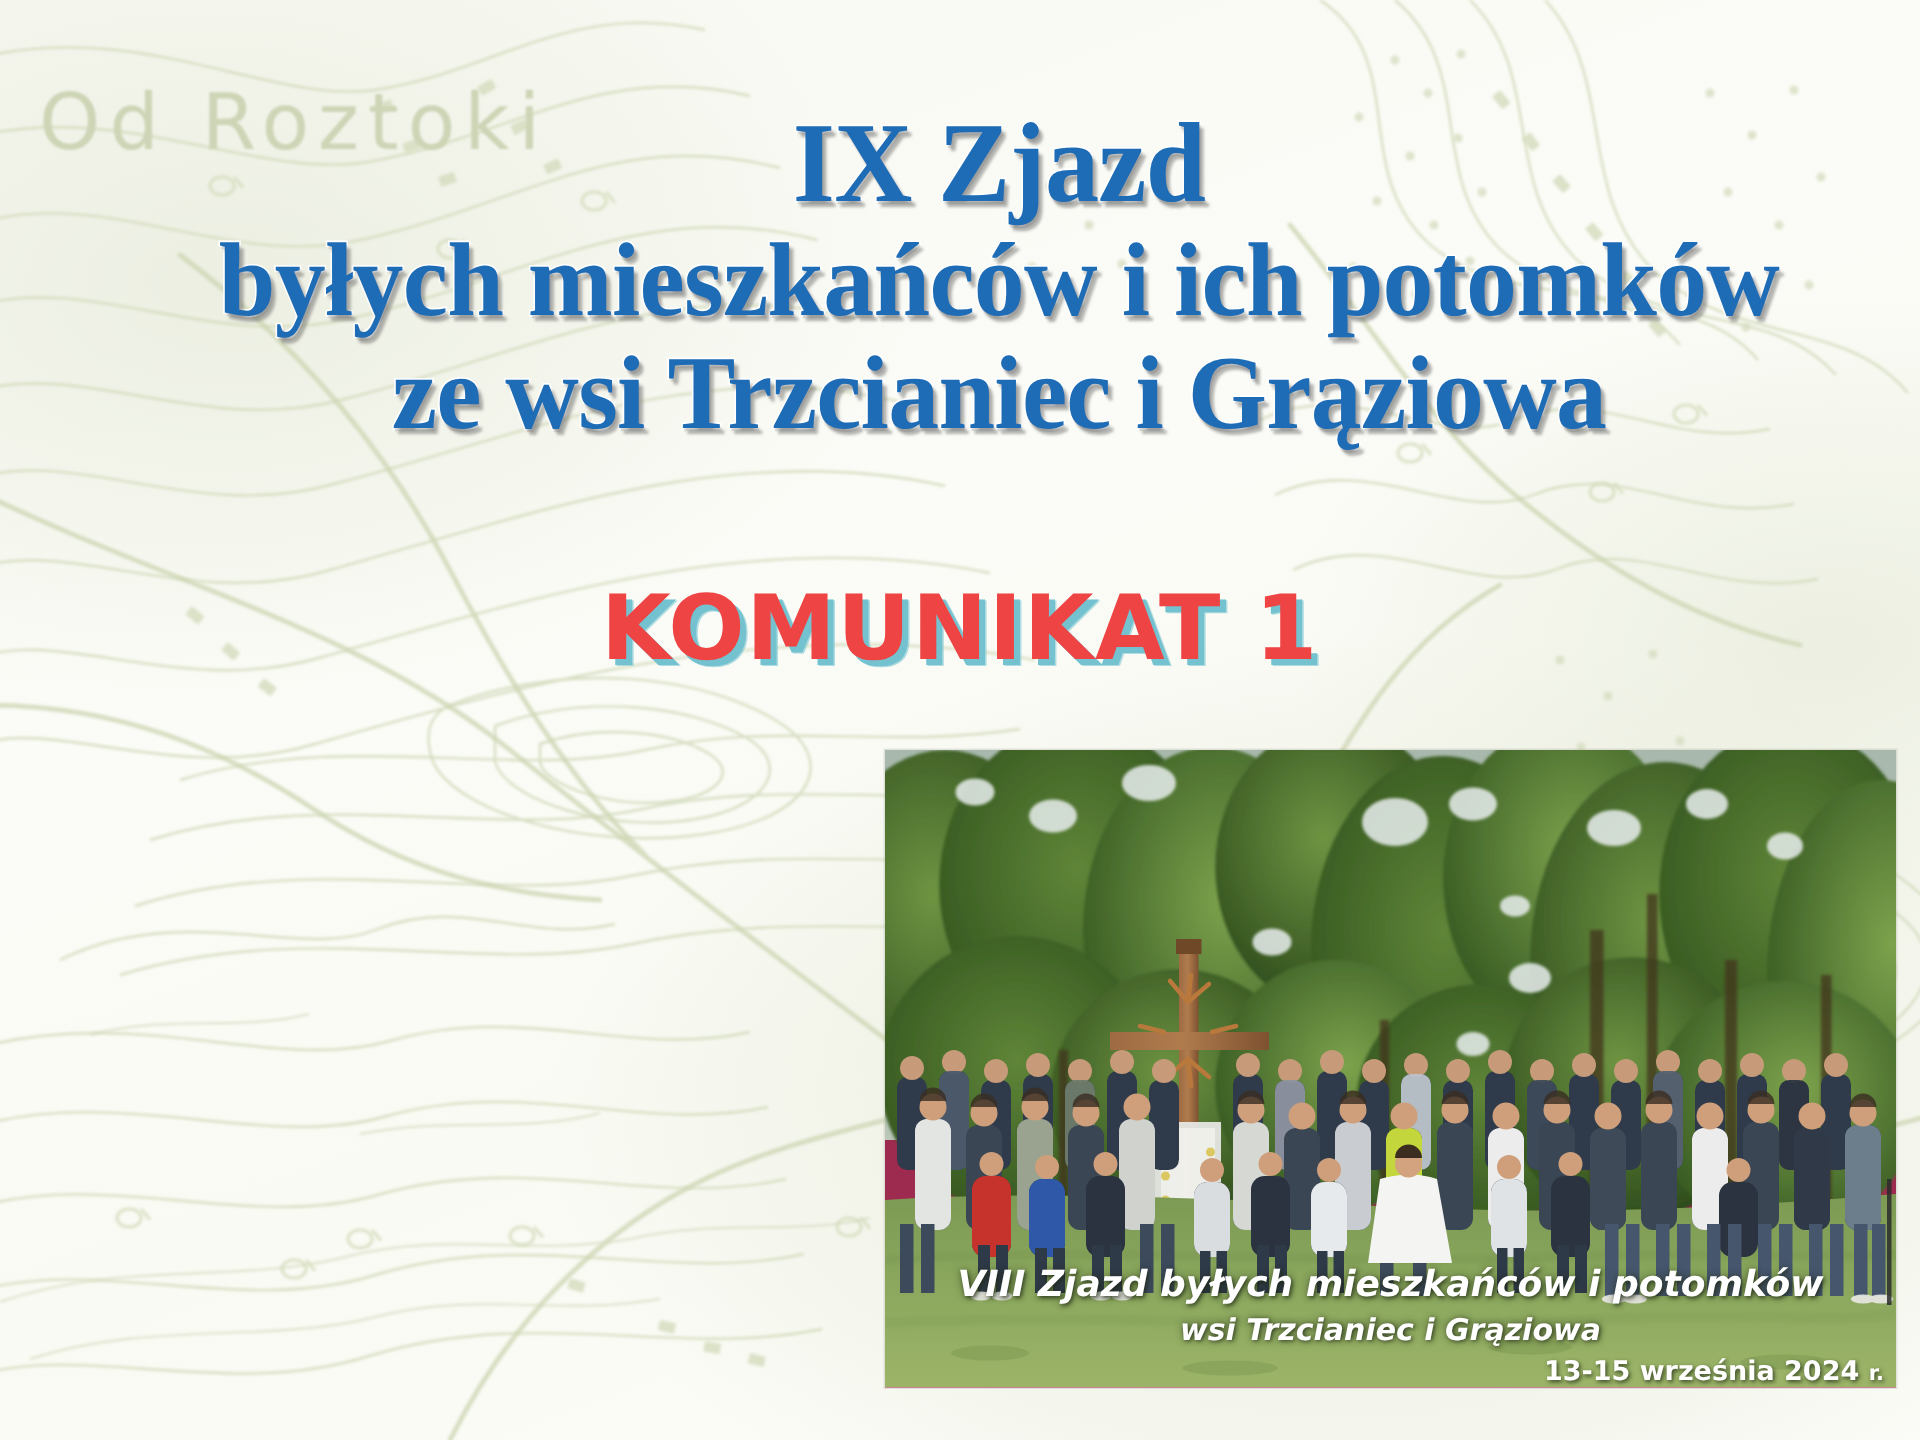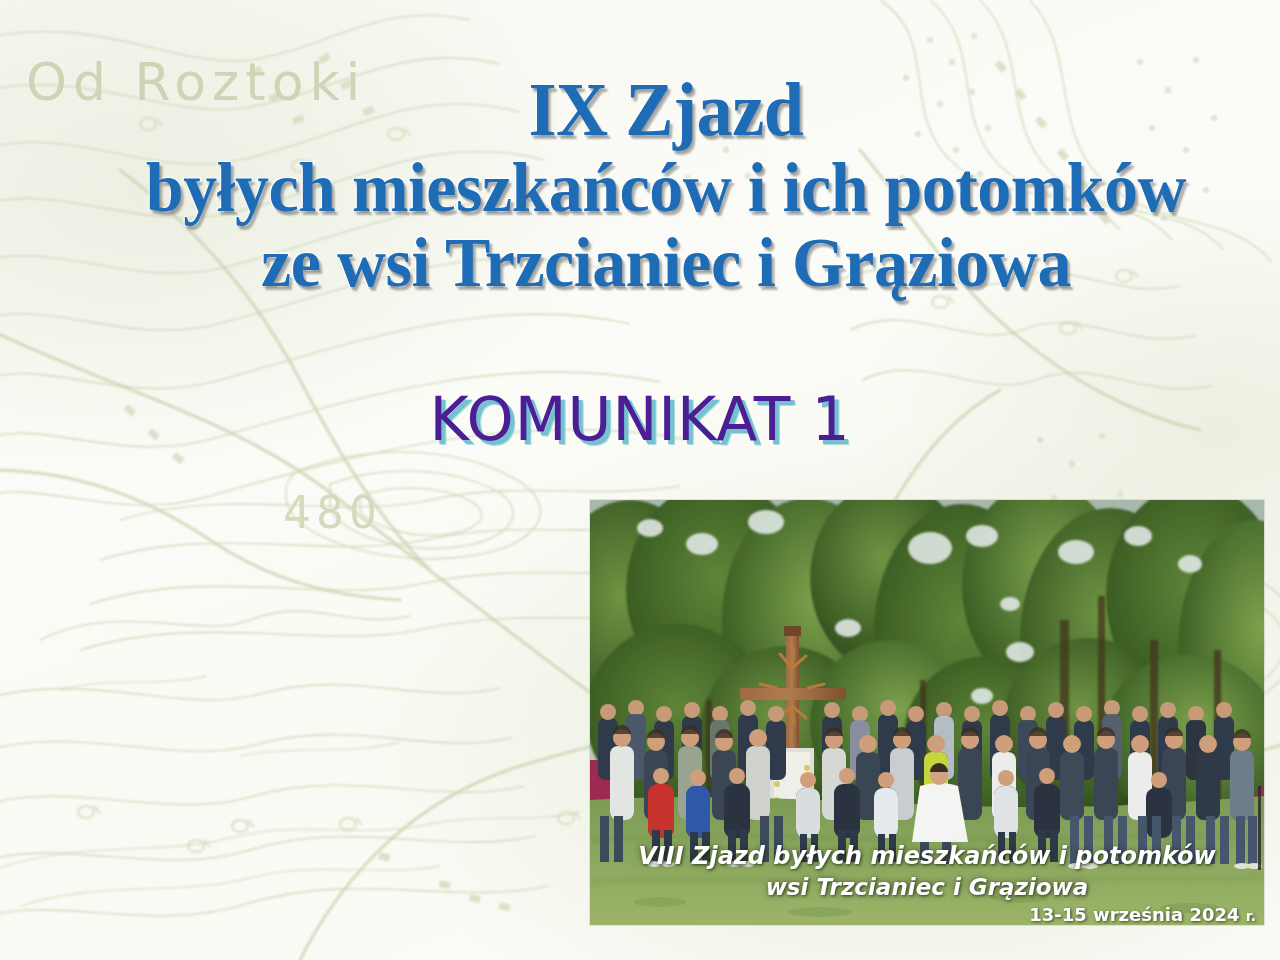--- a/index.html
+++ b/index.html
@@ -76,24 +76,24 @@
   #title-line-3 { font-size: 70px; transform: scaleX(0.97); margin-top: 6px; }
 
   
   #subtitle {
     position: absolute;
     left: 0;
     top: 384px;
     width: 1280px;
     text-align: center;
     font-family: "DejaVu Sans", sans-serif;
-    font-weight: 400;
+    font-weight: 700;
     font-size: 60px;
     letter-spacing: 1px;
-    color: #4c1d95;
+    color: #ef4444;
     text-shadow: 4px 4px 0 #74c2cf, 5px 5px 0 rgba(116,194,207,0.55);
     white-space: nowrap;
     pointer-events: none;
   }
 
   
   #date-block {
     position: absolute;
     left: 18px;
     top: 630px;
@@ -129,21 +129,21 @@
     text-align: center;
     color: #ffffff;
     font-family: "DejaVu Sans", sans-serif;
     font-style: italic;
     font-weight: bold;
     text-shadow: 1px 1px 3px rgba(30,40,20,0.75), 0 0 6px rgba(30,40,20,0.45);
     pointer-events: none;
     white-space: nowrap;
   }
   #caption-line-1 { top: 342px; font-size: 24px; }
-  #caption-line-2 { top: 374px; font-size: 23px; }
+  #caption-line-2 { top: 374px; font-size: 20px; }
   #caption-date {
     position: absolute;
     right: 8px;
     top: 404px;
     color: #ffffff;
     font-family: "DejaVu Sans", sans-serif;
     font-weight: bold;
     font-size: 18px;
     text-shadow: 1px 1px 3px rgba(30,40,20,0.8);
     pointer-events: none;
@@ -355,21 +355,20 @@
         <path d="M1124,270 a8,6 0 1,0 0.1,0 M1132,270 l6,7"></path>
         <path d="M86,806 a8,6 0 1,0 0.1,0 M94,806 l6,7"></path>
         <path d="M240,820 a8,6 0 1,0 0.1,0 M248,820 l6,7"></path>
         <path d="M196,840 a8,6 0 1,0 0.1,0 M204,840 l6,7"></path>
         <path d="M348,818 a8,6 0 1,0 0.1,0 M356,818 l6,7"></path>
         <path d="M566,812 a8,6 0 1,0 0.1,0 M574,812 l6,7"></path>
       </g>
     </svg>
 
     <div class="map-label" id="label-roztoki">Od Roztoki</div>
-    <div class="map-label" id="label-480">480</div>
   </div>
 
   <div class="title-block">
     <div class="title-line" id="title-line-1">IX Zjazd</div>
     <div class="title-line" id="title-line-2">byłych mieszkańców i ich potomków</div>
     <div class="title-line" id="title-line-3">ze wsi Trzcianiec i Grąziowa</div>
   </div>
 
   <div id="subtitle">KOMUNIKAT 1</div>
 

